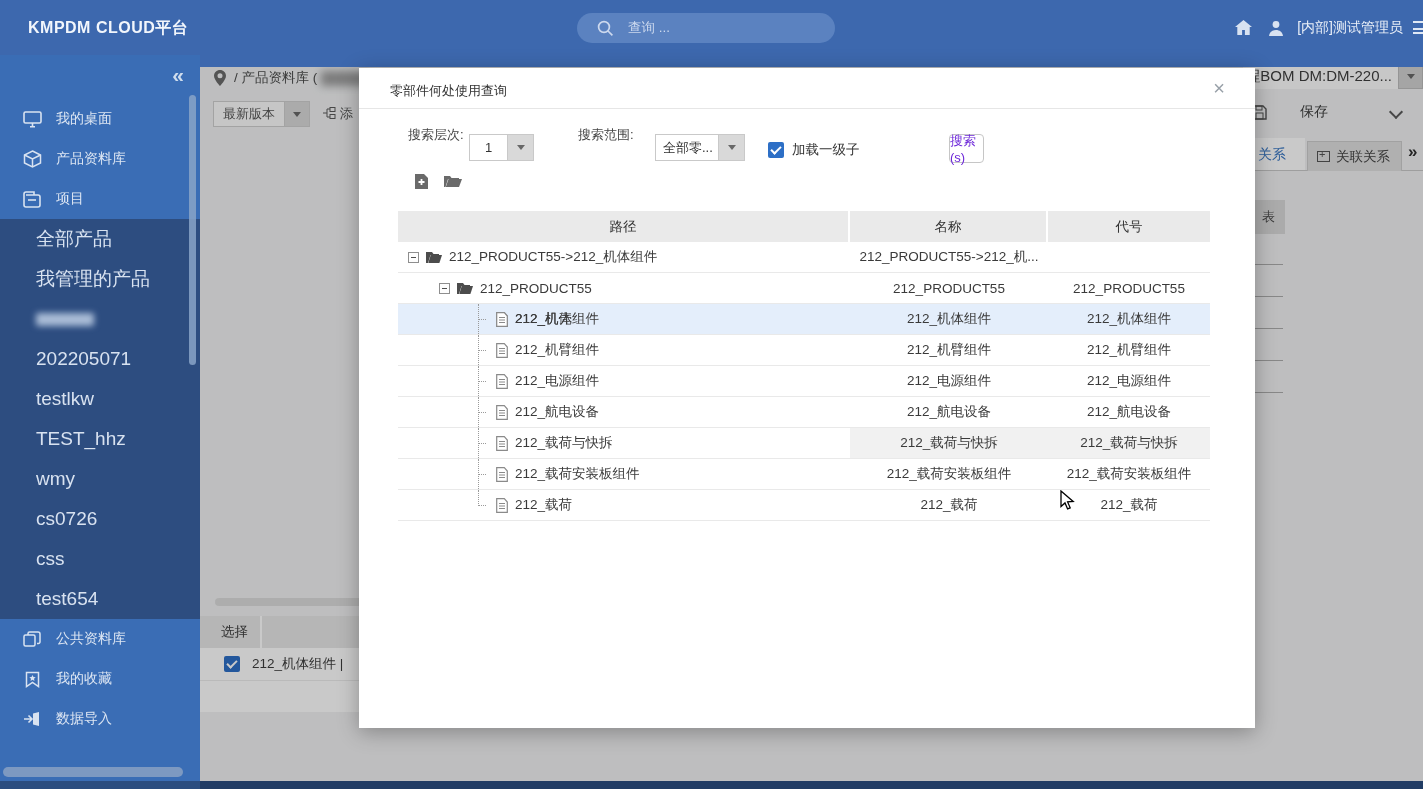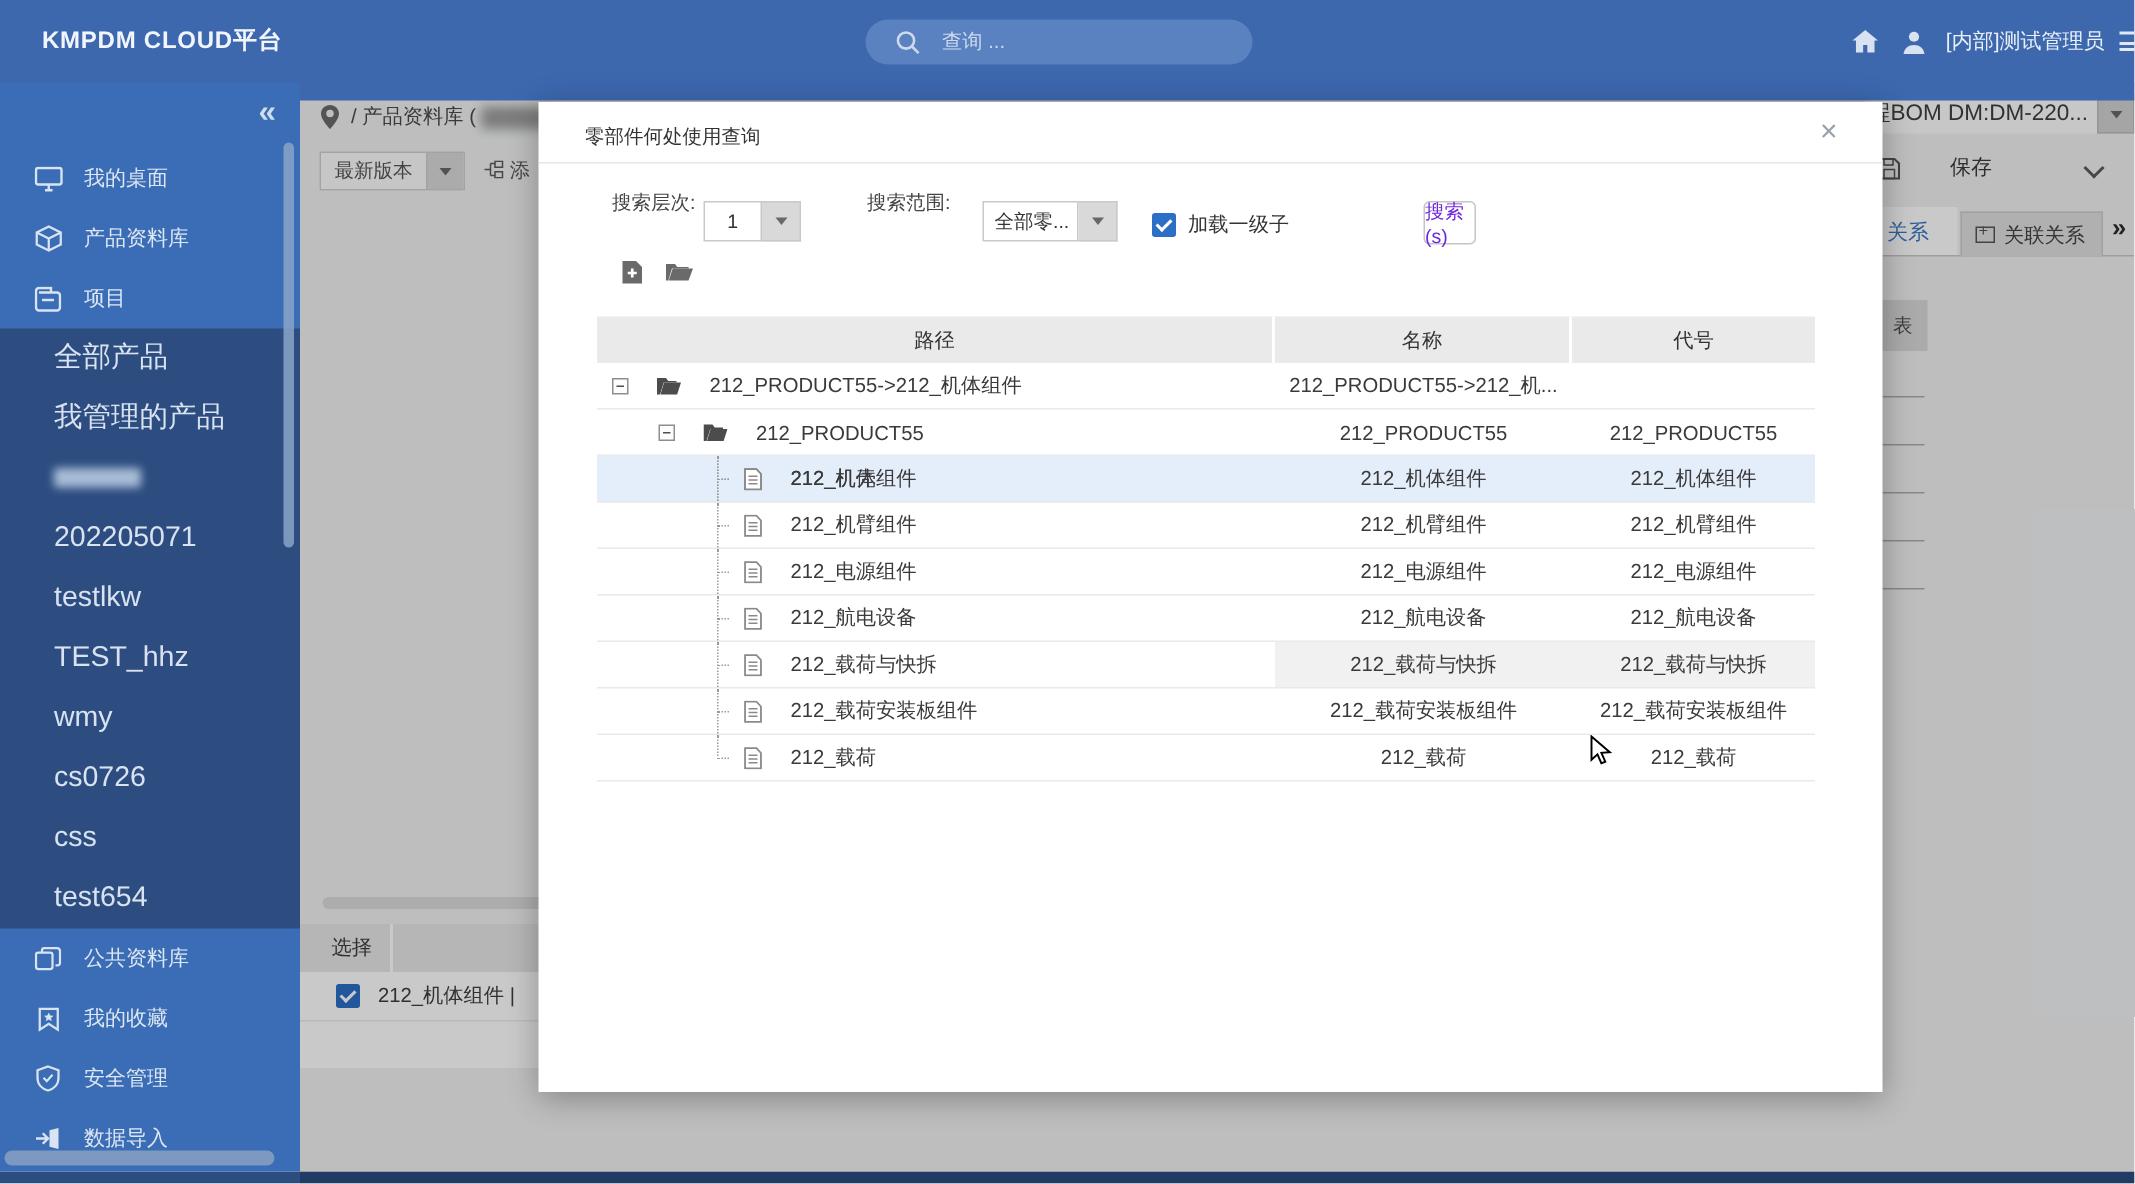--- a/index.html
+++ b/index.html
@@ -97,21 +97,21 @@
   .tbl { position:absolute; left:39px; top:143px; width:812px; font-size:13.5px; color:#3a3a3a; }
   .thead { display:flex; height:31px; background:#eaeaea; }
   .thead .hc { display:flex; align-items:center; justify-content:center; color:#333; border-right:2px solid #fff; }
   .thead .hc:last-child { border-right:none; }
   .hc.c1,.tc.c1 { width:452px; }
   .hc.c2,.tc.c2 { width:198px; }
   .hc.c3,.tc.c3 { width:162px; }
   .trow { display:flex; height:31px; border-bottom:1px solid #e9e9e9; align-items:stretch; }
   .tc { display:flex; align-items:center; }
   .tc.c2,.tc.c3 { justify-content:center; }
-  .pcell { position:relative; gap:19px; }
+  .pcell { position:relative; gap:7px; }
   .trow.lvl0 .pcell { padding-left:10px; }
   .trow.lvl1 .pcell { padding-left:41px; }
   .trow.lvl2 .pcell { padding-left:90px; }
   .trow.lvl2 .pcell::before { content:""; position:absolute; left:80px; top:0; bottom:0; border-left:1px dotted #9a9a9a; }
   .trow.lvl2.lastrow .pcell::before { bottom:16px; }
   .trow.lvl2 .pcell::after { content:""; position:absolute; left:80px; top:15px; width:8px; border-top:1px dotted #9a9a9a; }
   .trow.sel { background:#e4eefb; }
   .trow.hov .c2, .trow.hov .c3 { background:#f1f1f1; }
   .fico { flex:none; }
   .dico { flex:none; margin-left:8px; }
@@ -343,29 +343,20 @@
       <span class="ni">
           <svg width="15" height="17" viewBox="0 0 15 17">
             <path d="M1.5 1.5h12v14l-6-4-6 4z" fill="none" stroke="#d9e3f1" stroke-width="1.5"></path>
             <path d="M7.5 4l1 2 2.2.2-1.7 1.5.5 2.2-2-1.2-2 1.2.5-2.2L4.3 6.2 6.5 6z" fill="#d9e3f1"></path>
           </svg>
         </span>
       <span>我的收藏</span>
     </div>
     <div class="nav-item">
       <span class="ni">
-          <svg width="16" height="18" viewBox="0 0 16 18">
-            <path d="M8 1l7 2.5v5C15 13 12 16 8 17 4 16 1 13 1 8.5v-5z" fill="none" stroke="#d9e3f1" stroke-width="1.5"></path>
-            <path d="M5 8.5l2.2 2.3L11 6.5" fill="none" stroke="#d9e3f1" stroke-width="1.5"></path>
-          </svg>
-        </span>
-      <span>安全管理</span>
-    </div>
-    <div class="nav-item">
-      <span class="ni">
           <svg width="18" height="16" viewBox="0 0 18 16">
             <path d="M1 8h7M5.5 4.5L9 8l-3.5 3.5" fill="none" stroke="#d9e3f1" stroke-width="1.6"></path>
             <path d="M10 2.5L16 1v14l-6-1.5z" fill="#d9e3f1"></path>
           </svg>
         </span>
       <span>数据导入</span>
     </div>
   </div>
   <div class="vscroll"></div>
   <div class="hscroll"></div>

